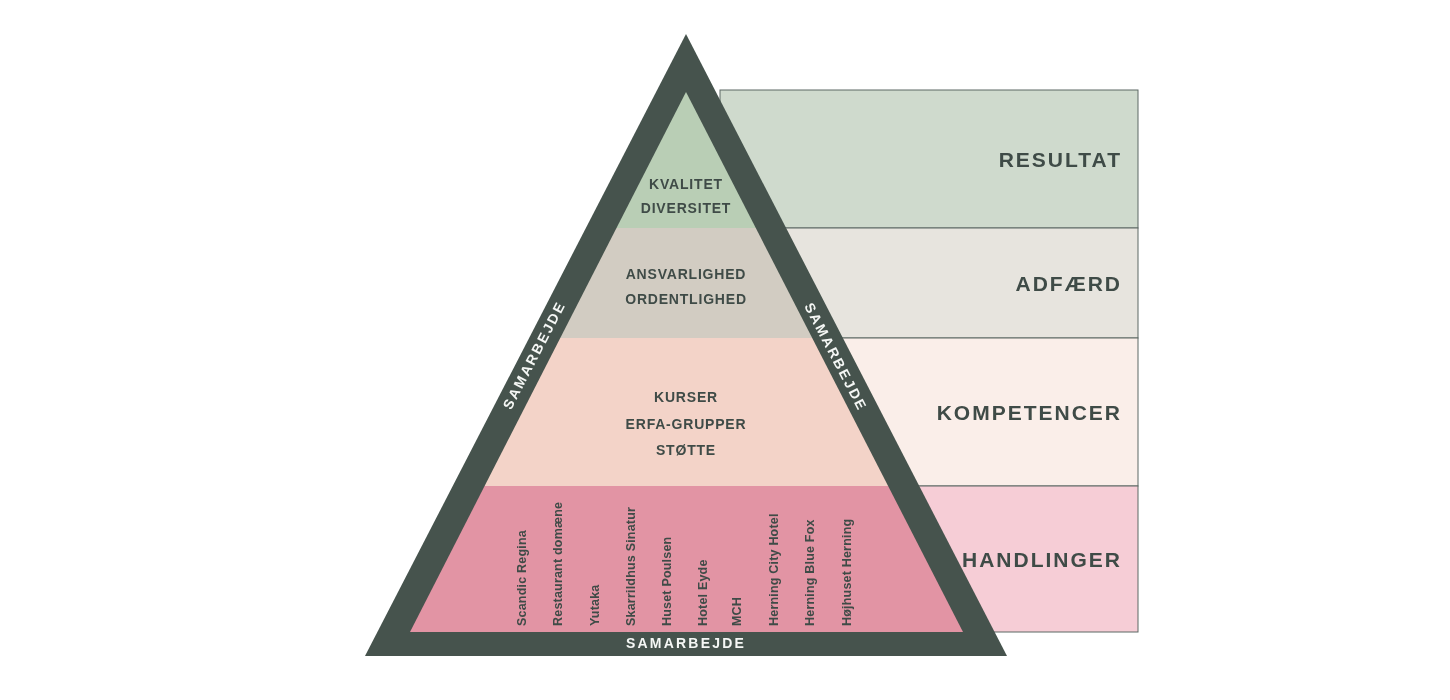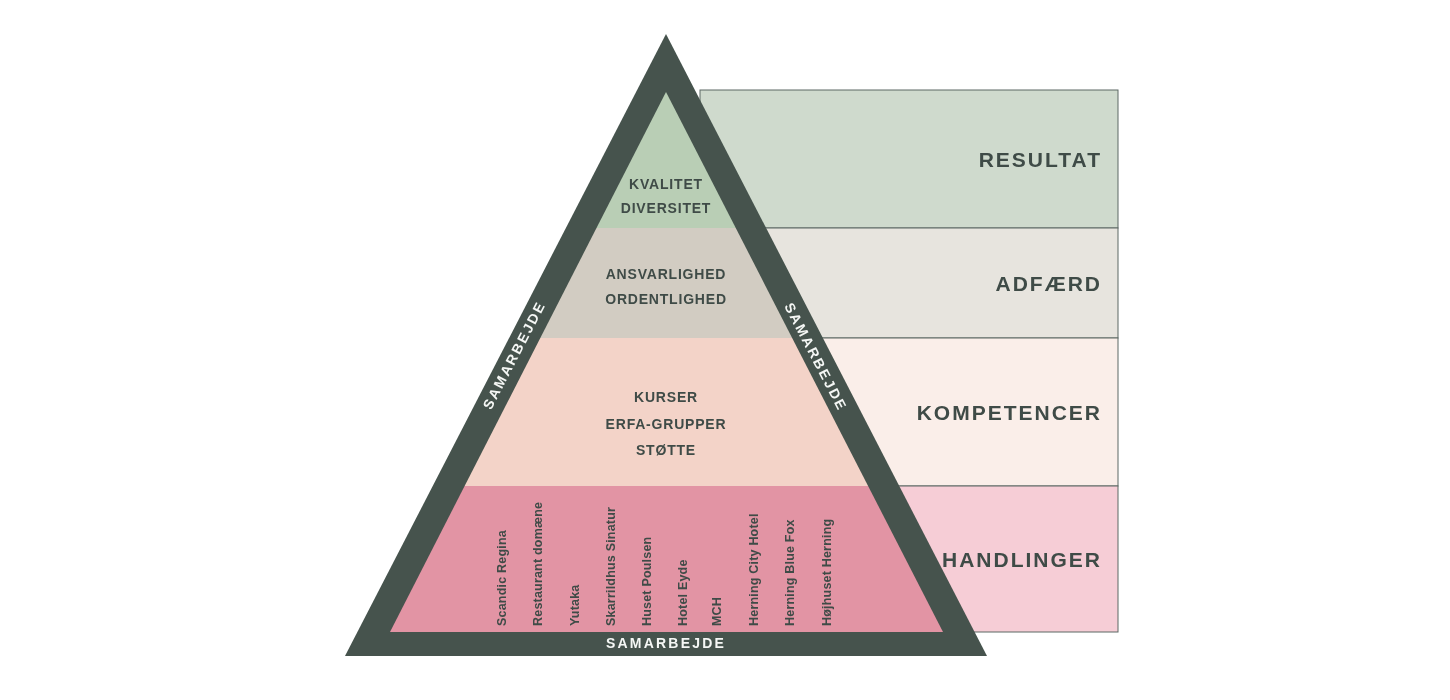--- a/index.html
+++ b/index.html
@@ -2,20 +2,21 @@
 <html><head>
 <meta charset="utf-8">
 <style>
   html, body { margin: 0; padding: 0; background: #ffffff; }
   .stage {
     position: relative;
     width: 1226px; height: 700px;
     background: #ffffff;
     overflow: hidden;
     font-family: "Liberation Sans", sans-serif;
+    margin-left: 20px;
   }
   svg text { font-family: "Liberation Sans", sans-serif; }
   .band { stroke: #5d6965; stroke-width: 1; }
   .band-label { font-weight: bold; font-size: 21px; letter-spacing: 2px; }
   .lvl-text { font-weight: bold; font-size: 14px; letter-spacing: 0.8px; }
   .company { font-weight: bold; font-size: 12.5px; letter-spacing: 0.2px; }
   .edge-label { font-weight: bold; font-size: 14px; letter-spacing: 2.2px; }
 </style>
 </head>
 <body>

